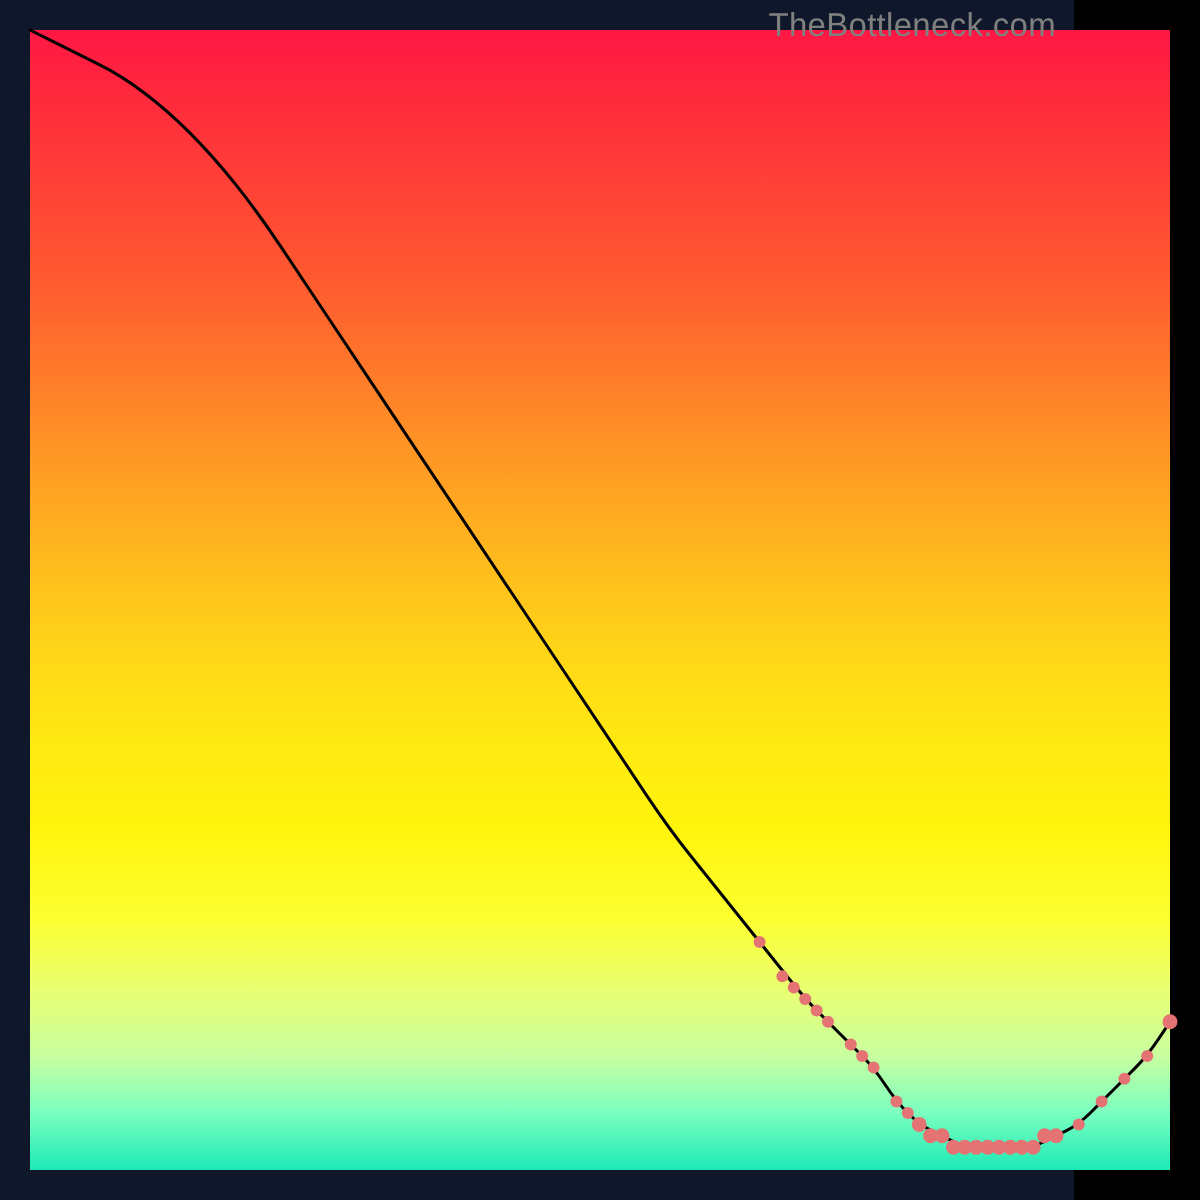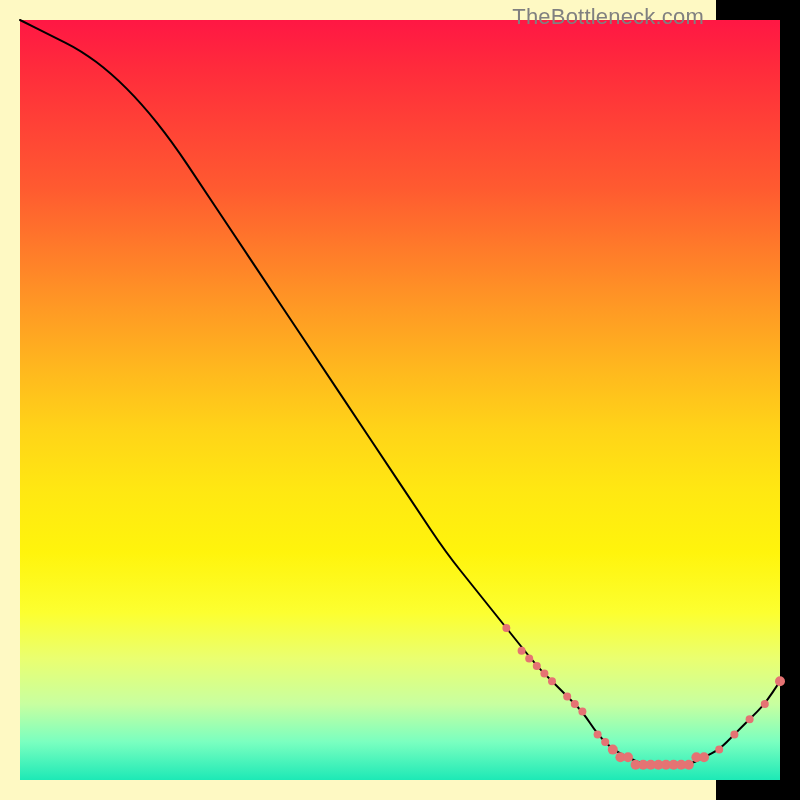--- a/index.html
+++ b/index.html
@@ -7,21 +7,21 @@
     padding: 0;
     width: 800px;
     height: 800px;
     background: #000;
     overflow: hidden;
   }
   .frame {
     position: relative;
     width: 716px;
     height: 800px;
-    background: #fef9c3;
+    background: #0f172a;
   }
   .watermark {
     position: absolute;
     top: 4px;
     right: 12px;
     font-family: Arial, Helvetica, sans-serif;
     font-size: 22px;
     color: #808080;
     letter-spacing: 0.2px;
     z-index: 20;

